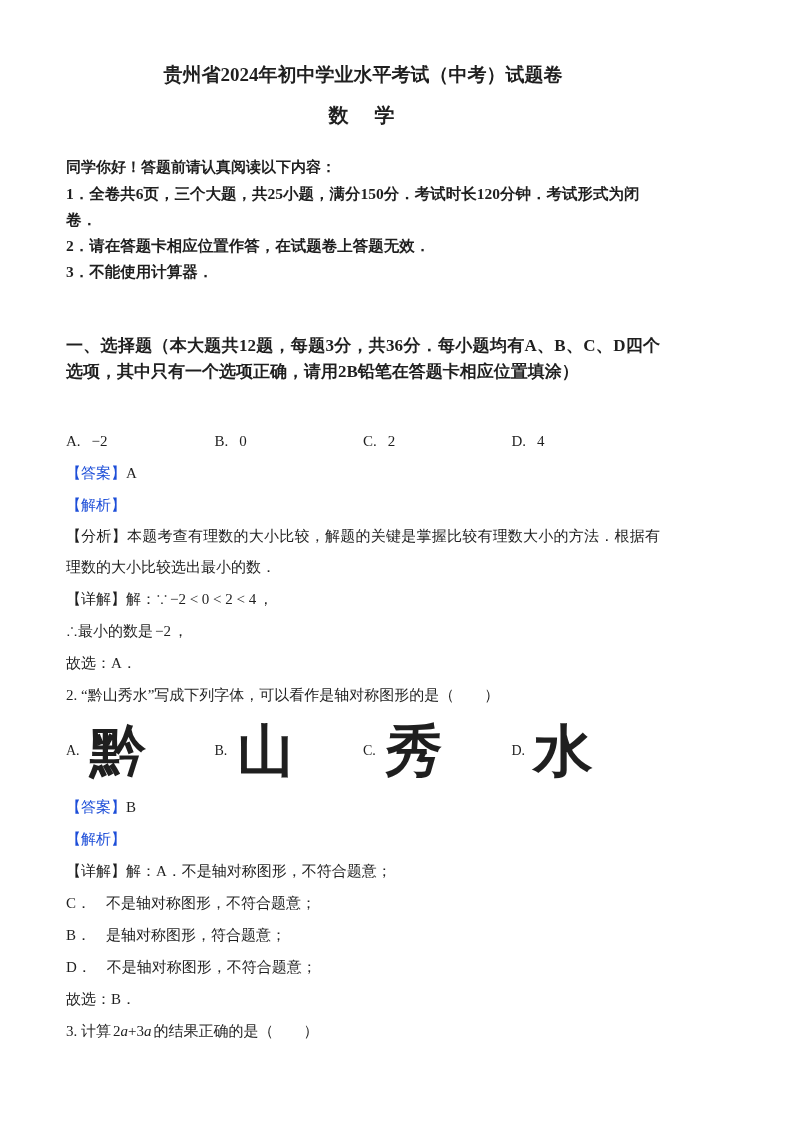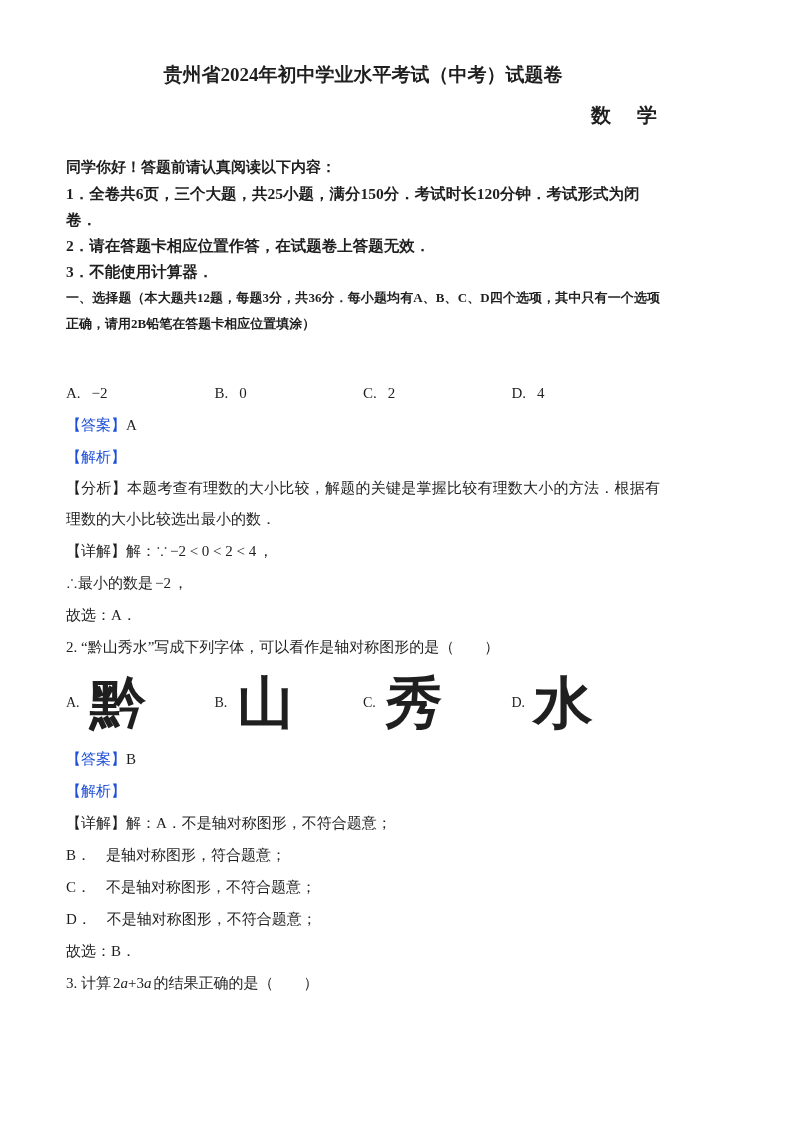--- a/index.html
+++ b/index.html
@@ -8,24 +8,24 @@
     width:726px;height:1122px;
     box-sizing:border-box;
     padding:60px 66px 0 66px;
     background:#ffffff;
     color:#1f1f1f;
     font-family:"Liberation Serif", serif;
     font-size:15px;
     overflow:hidden;
   }
   .title{font-size:19px;font-weight:700;text-align:center;line-height:30px;}
-  .subject{font-size:20px;font-weight:700;text-align:right;line-height:30px;margin-top:10px;letter-spacing:3px;}
+  .subject{font-size:20px;font-weight:700;text-align:center;line-height:30px;margin-top:10px;letter-spacing:3px;}
   .greeting{font-weight:700;font-size:15px;line-height:28px;margin-top:23px;}
   .notice{font-weight:700;font-size:15.5px;line-height:26px;}
-  .section-heading{font-weight:700;font-size:13px;line-height:26px;text-align:justify;}
+  .section-heading{font-weight:700;font-size:17px;line-height:26px;text-align:justify;margin-top:48px;}
   .body-line{line-height:32px;}
   .para{line-height:31px;margin:0;text-align:justify;}
   .options-row{display:flex;line-height:32px;}
   .option{flex:0 0 25%;margin-top:40px;}
   .opt-label{margin-right:9px;}
   .blue{color:#1d4ed8;}
   .math{white-space:nowrap;padding:0 2px;}
   .var{font-style:italic;}
   .callig-row{display:flex;align-items:center;height:80px;}
   .callig-option{flex:0 0 25%;display:flex;align-items:center;}
@@ -104,22 +104,22 @@
     </div>
   </div>
 
   <div class="body-line">
     <span class="blue">【答案】</span><span>B</span>
   </div>
   <div class="body-line">
     <span class="blue">【解析】</span>
   </div>
   <div class="body-line">【详解】解：A．不是轴对称图形，不符合题意；</div>
+  <div class="body-line">C．　不是轴对称图形，不符合题意；</div>
   <div class="body-line">B．　是轴对称图形，符合题意；</div>
-  <div class="body-line">C．　不是轴对称图形，不符合题意；</div>
   <div class="body-line">D．　不是轴对称图形，不符合题意；</div>
   <div class="body-line">故选：B．</div>
 
   <div class="body-line">
     <span>3. 计算</span><span class="math"><span>2</span><span class="var">a</span><span>+3</span><span class="var">a</span></span><span>的结果正确的是（　　）</span>
   </div>
 
 </div>
 
 </body></html>

